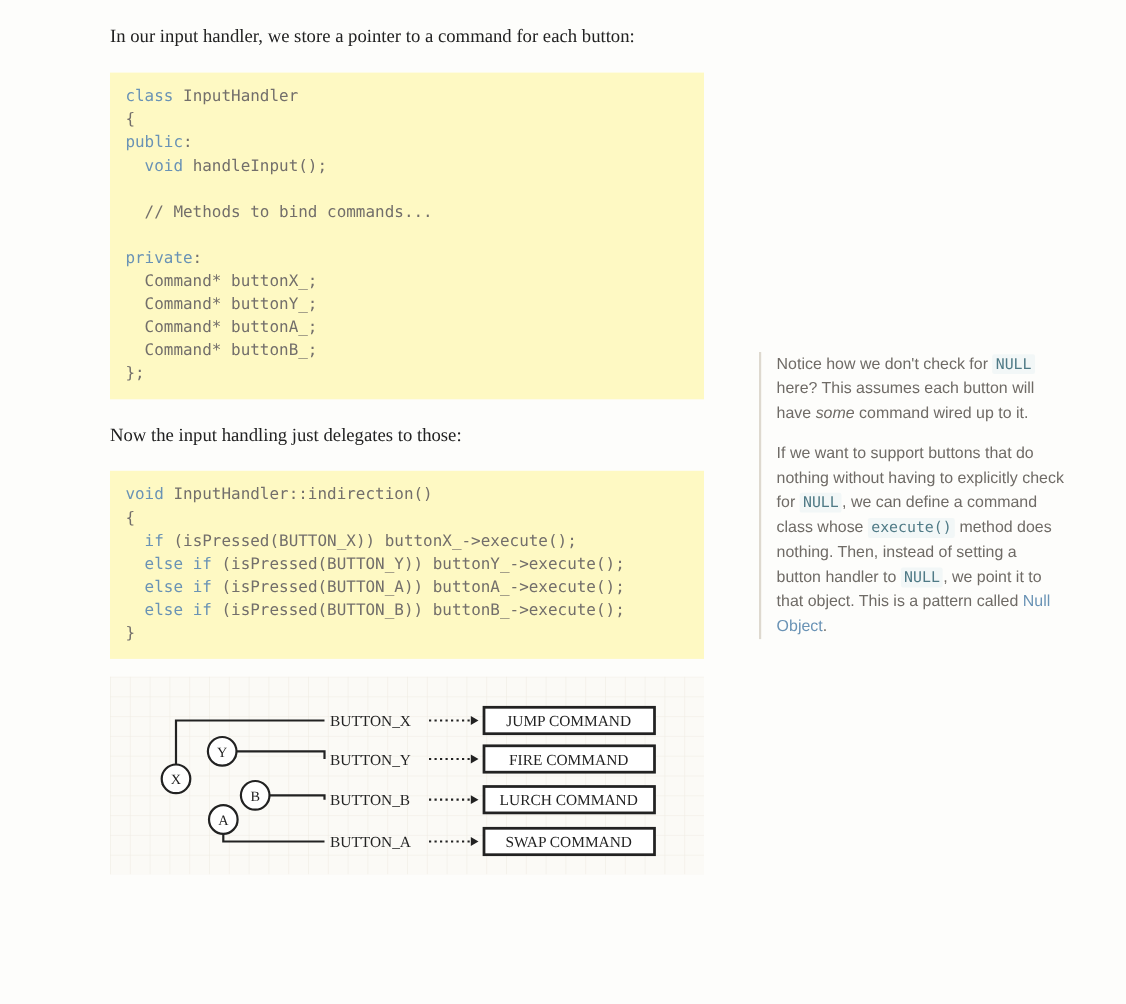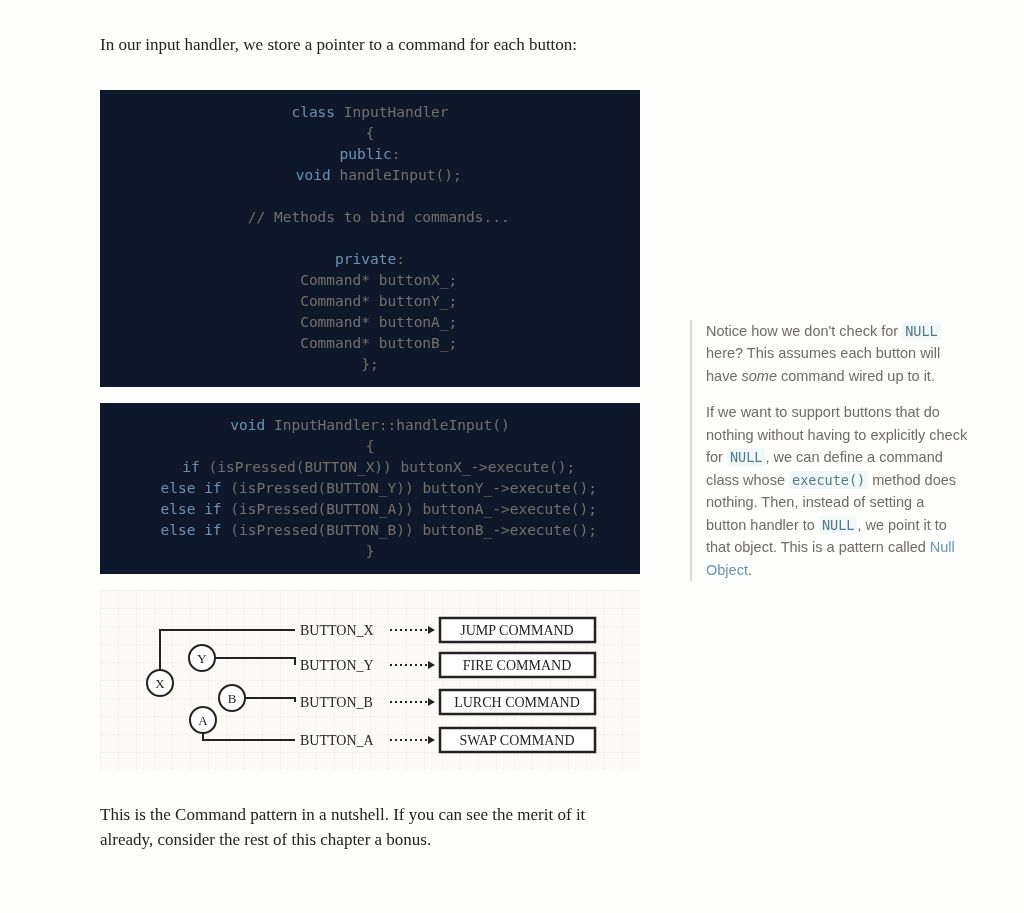--- a/index.html
+++ b/index.html
@@ -26,33 +26,32 @@
   }
   .aside {
     flex: 1;
     padding: 0 40px 20px 30px;
     box-sizing: border-box;
   }
   p.body {
     font-size: 17px;
     line-height: 1.5;
     color: #222;
-    margin: 32px 0;
+    margin: 20px 0;
   }
   pre.code {
-    background: #0f172a;
+    background: #fef9c3;
     padding: 12px 14px;
     font-family: 'Consolas', 'Menlo', monospace;
     font-size: 14.5px;
     line-height: 1.45;
     color: #736f6b;
     overflow-x: auto;
     margin: 16px 0;
     white-space: pre;
-    text-align: center;
   }
   pre.code .kw { color: #6a93b5; }
   .diagram {
     background: #fbfaf6;
     border: none;
     margin: 16px 0;
     padding: 0;
   }
   .diagram svg { display: block; width: 100%; height: auto; }
   .aside-note {
@@ -90,22 +89,23 @@
 <span></span>
 <span>  // Methods to bind commands...</span>
 <span></span>
 <span class="kw">private</span><span>:</span>
 <span>  Command* buttonX_;</span>
 <span>  Command* buttonY_;</span>
 <span>  Command* buttonA_;</span>
 <span>  Command* buttonB_;</span>
 <span>};</span></pre>
 
+    <p class="body">Now the input handling just delegates to those:</p>
 
-    <pre class="code"><span class="kw">void</span><span> InputHandler::handleInput()</span>
+    <pre class="code"><span class="kw">void</span><span> InputHandler::indirection()</span>
 <span>{</span>
 <span>  </span><span class="kw">if</span><span> (isPressed(BUTTON_X)) buttonX_-&gt;execute();</span>
 <span>  </span><span class="kw">else</span><span> </span><span class="kw">if</span><span> (isPressed(BUTTON_Y)) buttonY_-&gt;execute();</span>
 <span>  </span><span class="kw">else</span><span> </span><span class="kw">if</span><span> (isPressed(BUTTON_A)) buttonA_-&gt;execute();</span>
 <span>  </span><span class="kw">else</span><span> </span><span class="kw">if</span><span> (isPressed(BUTTON_B)) buttonB_-&gt;execute();</span>
 <span>}</span></pre>
 
 
     <div class="diagram">
       <svg viewBox="0 0 540 180">
@@ -163,21 +163,20 @@
 
         <path d="M 103 143 L 103 150 L 195 150" fill="none" stroke="#222" stroke-width="2"></path>
         <text x="200" y="155" font-family="cursive" font-size="14" fill="#222">BUTTON_A</text>
         <line x1="290" y1="150" x2="335" y2="150" stroke="#222" stroke-width="2" stroke-dasharray="2 3"></line>
         <polygon points="335,150 328,146 328,154" fill="#222"></polygon>
         <rect x="340" y="138" width="155" height="24" fill="#fff" stroke="#222" stroke-width="2.5"></rect>
         <text x="417" y="155" text-anchor="middle" font-family="cursive" font-size="14" fill="#222">SWAP COMMAND</text>
       </svg>
     </div>
 
-    <p class="body">This is the Command pattern in a nutshell. If you can see the merit of it already, consider the rest of this chapter a bonus.</p>
 
   </div>
 
   <div class="aside">
     <div class="aside-note">
       <p>
         <span>Notice how we don't check for </span><code>NULL</code><span> here? This assumes each button will have </span><em>some</em><span> command wired up to it.</span>
       </p>
       <p>
         <span>If we want to support buttons that do nothing without having to explicitly check for </span><code>NULL</code><span>, we can define a command class whose </span><code>execute()</code><span> method does nothing. Then, instead of setting a button handler to </span><code>NULL</code><span>, we point it to that object. This is a pattern called </span><a href="#">Null Object</a><span>.</span>

